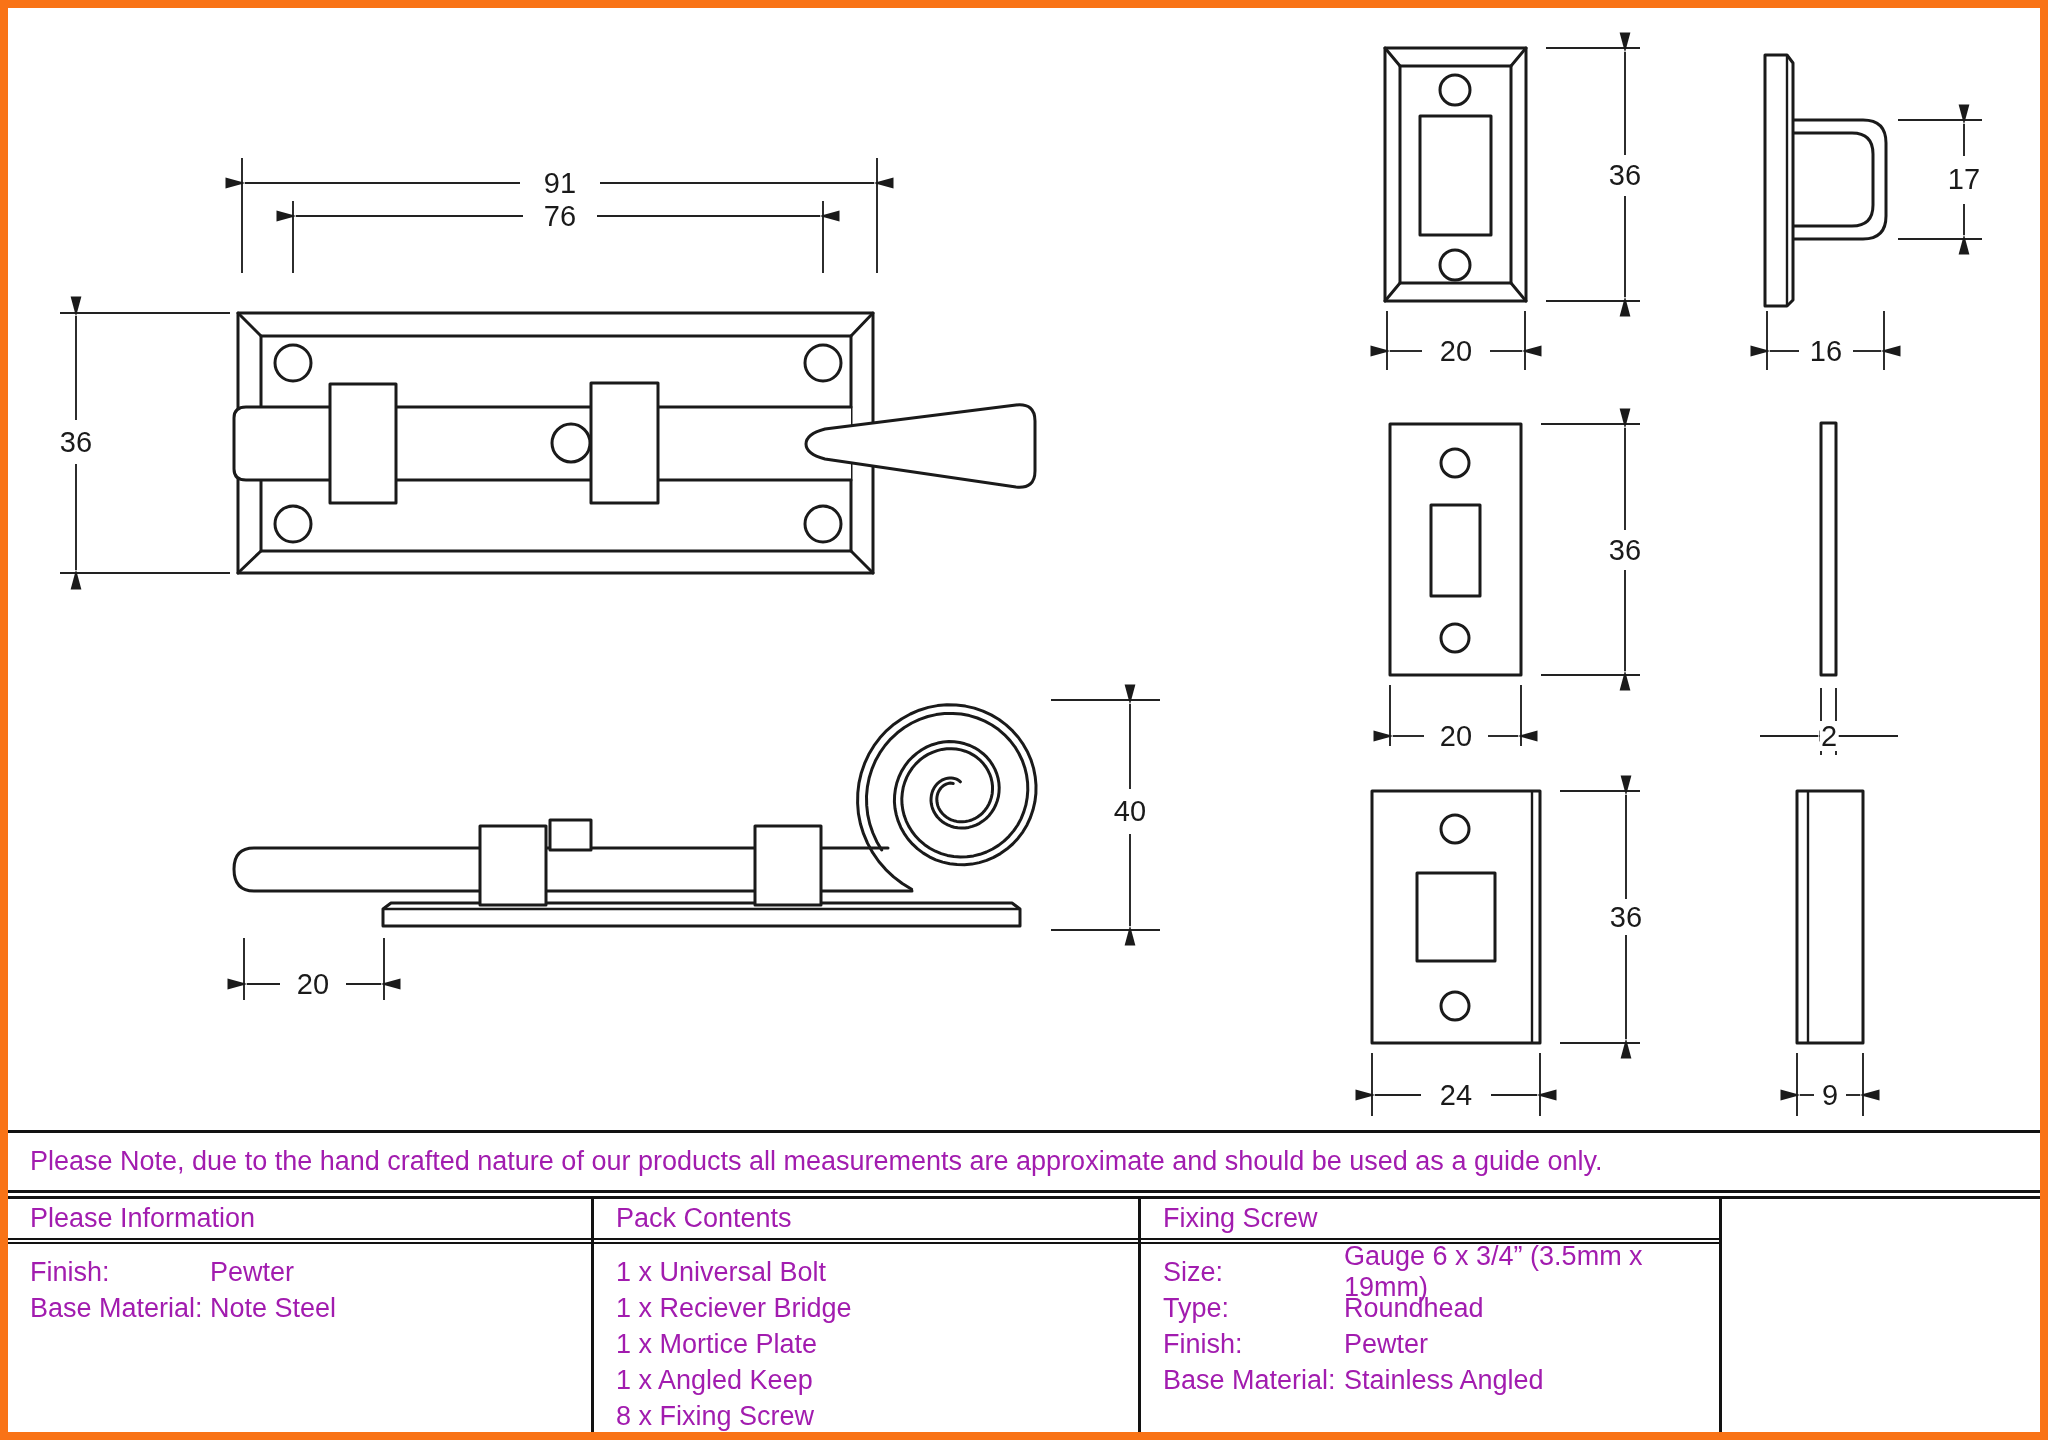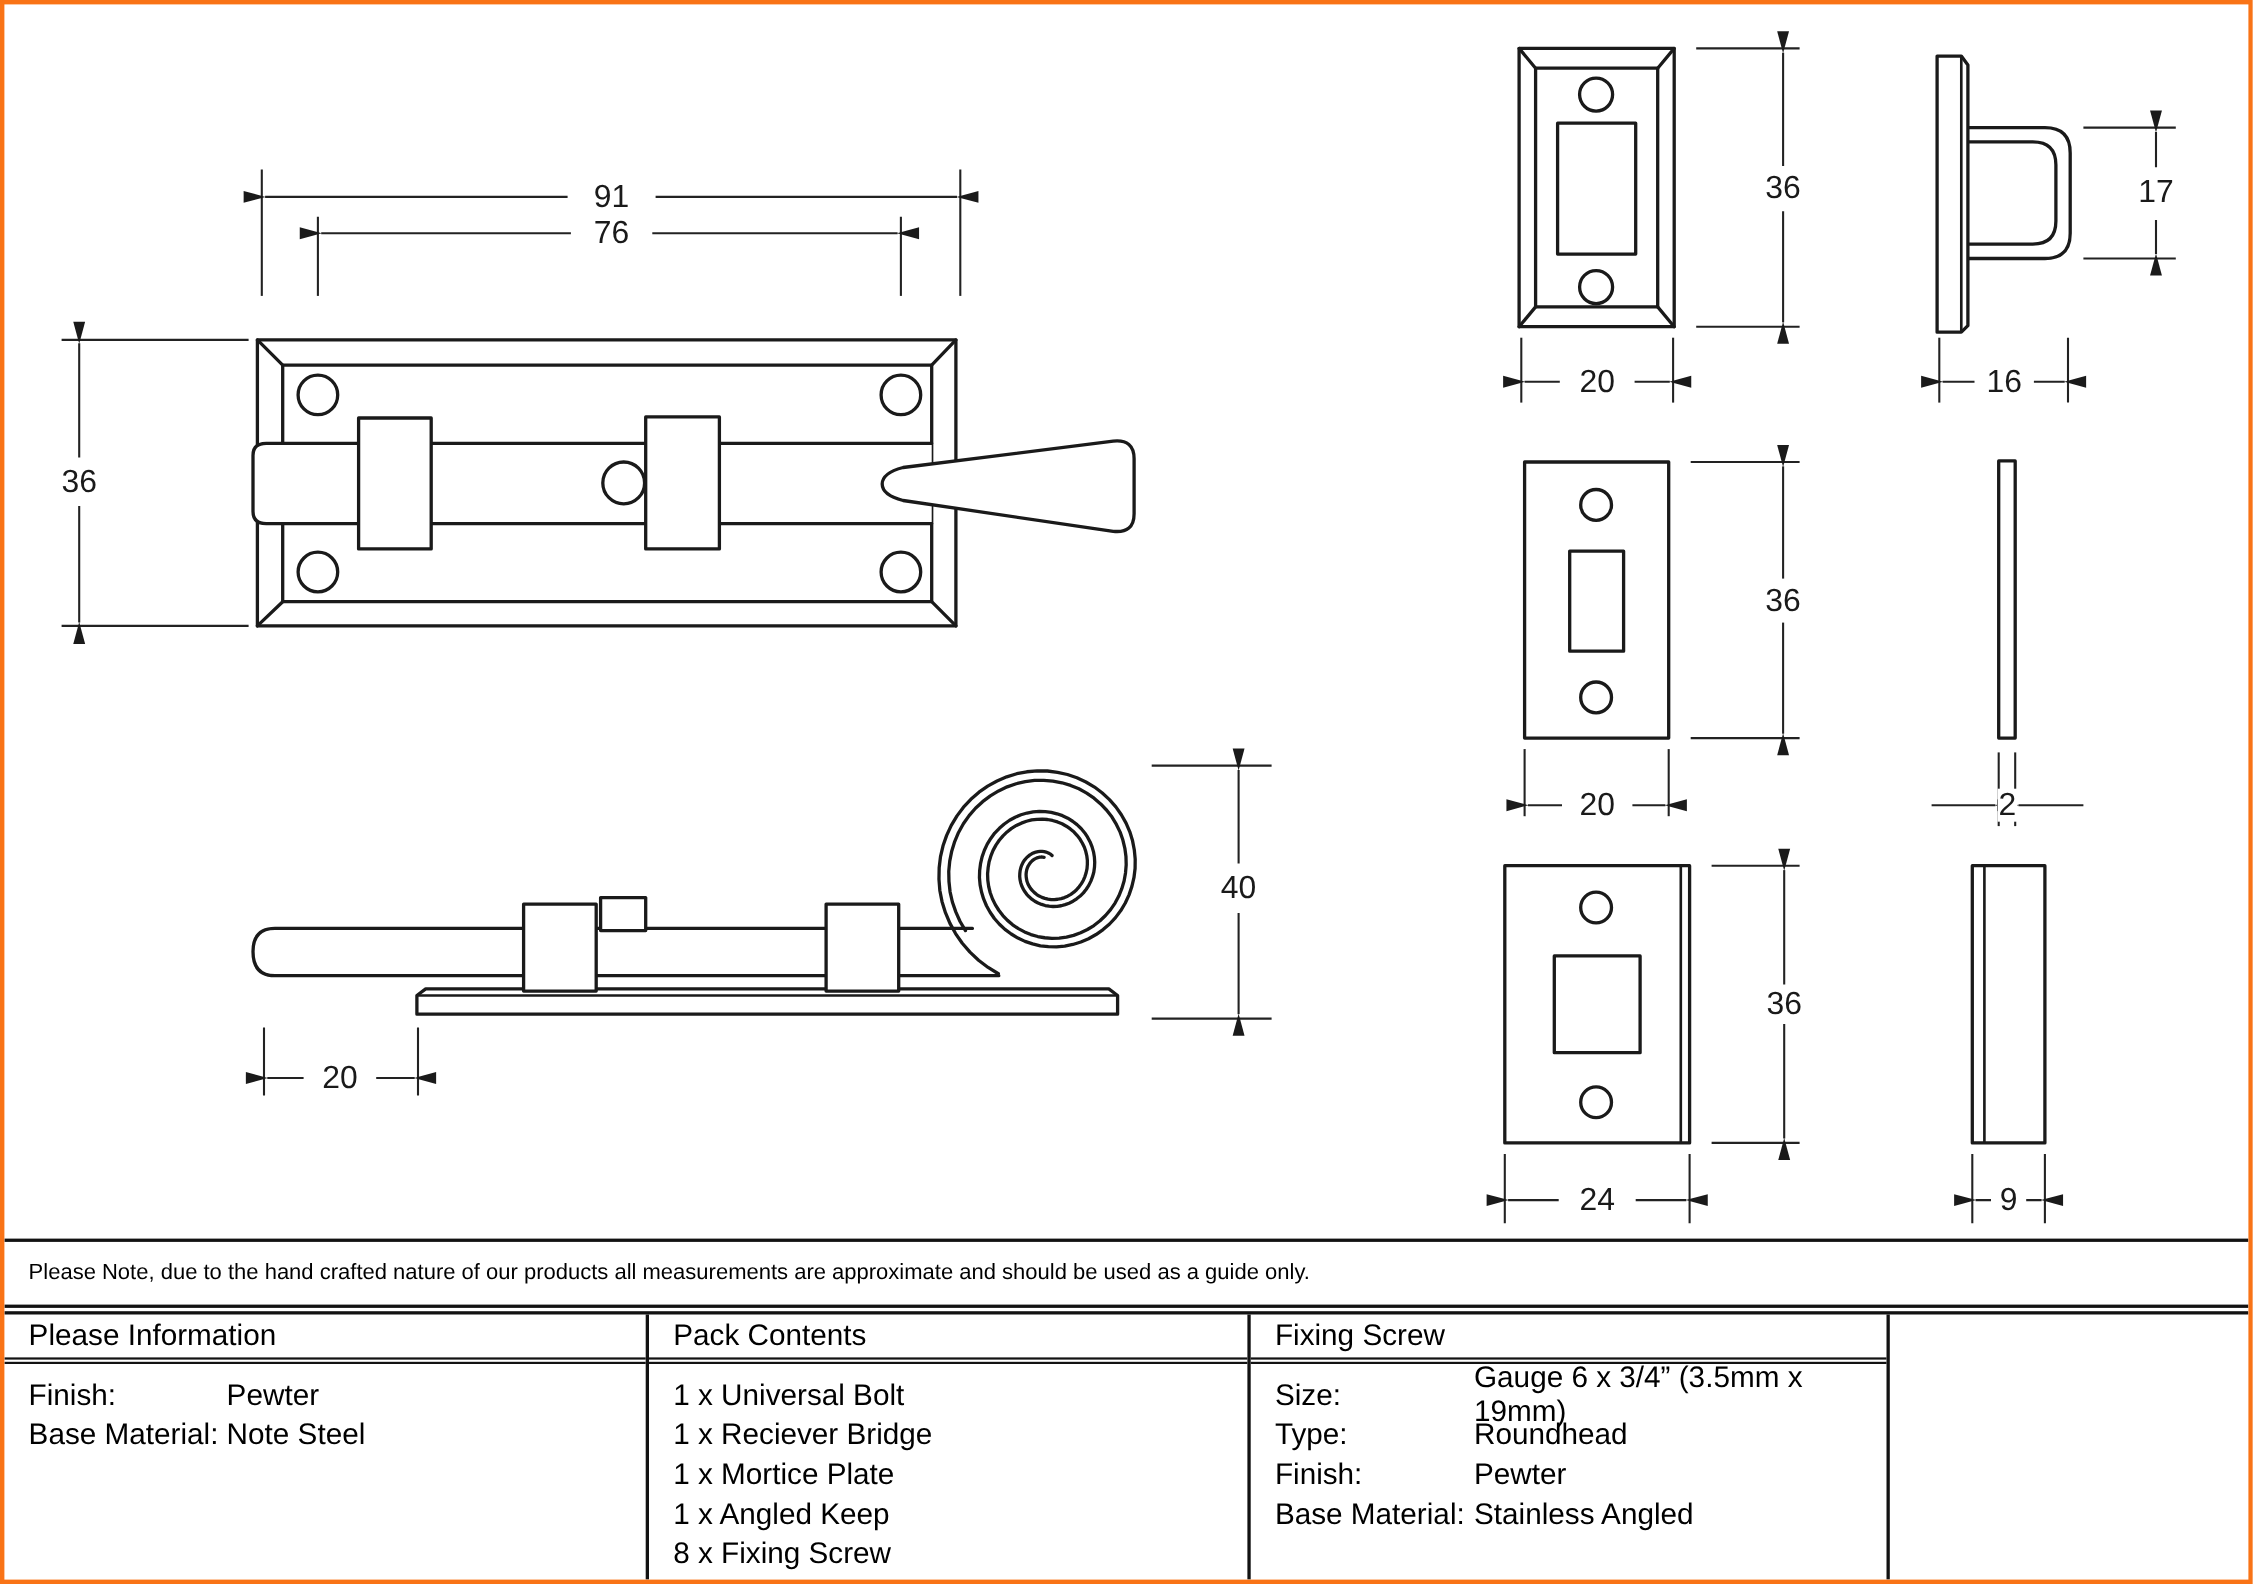--- a/index.html
+++ b/index.html
@@ -1,31 +1,31 @@
 <!DOCTYPE html>
 <html><head>
 <meta charset="utf-8">
 <style>
   html,body{margin:0;padding:0;background:#e8e8e8}
   .sheet{
     position:relative;width:2048px;height:1440px;box-sizing:border-box;
-    background:#fff;border:4px solid #f97316;
-    font-family:"Liberation Sans",sans-serif;color:#000000;overflow:hidden;
+    background:#fff;border:8px solid #f97316;
+    font-family:"Liberation Sans",sans-serif;color:#a21caf;overflow:hidden;
   }
   svg.drawing{display:block}
   svg.drawing text{
     font-family:"Liberation Sans",sans-serif;font-size:29px;fill:#1a1a1a;
   }
   .outline{fill:none;stroke:#1a1a1a;stroke-width:3;stroke-linejoin:round;stroke-linecap:round}
   .whitefill{fill:#ffffff;stroke:#1a1a1a;stroke-width:3;stroke-linejoin:round;stroke-linecap:round}
   .thin{fill:none;stroke:#1a1a1a;stroke-width:2.4;stroke-linejoin:round}
   .dim line, .dim path{stroke:#222;stroke-width:1.9;fill:none}
   .note-row{
     height:60px;border-top:3px solid #121212;box-sizing:border-box;
-    display:flex;align-items:center;padding-left:22px;font-size:20px;
+    display:flex;align-items:center;padding-left:22px;font-size:27px;
   }
   .info-table{display:flex;height:250px;border-top:9px double #121212;box-sizing:border-box;font-size:27px}
   .col{border-right:3px solid #121212;box-sizing:border-box;display:flex;flex-direction:column}
   .c1{width:586px}.c2{width:547px}.c3{width:581px}
   .c4{flex:1;border-right:none;position:relative}
   .col-header{height:45px;box-sizing:border-box;border-bottom:6px double #121212;display:flex;align-items:center;padding-left:22px}
   .col-body{flex:1;padding:10px 0 0 22px;box-sizing:border-box}
   .kv{display:flex;height:36px;align-items:center}
   .kv .k{width:180px;flex:0 0 180px}
   .c3 .kv .k{width:181px;flex:0 0 181px}

